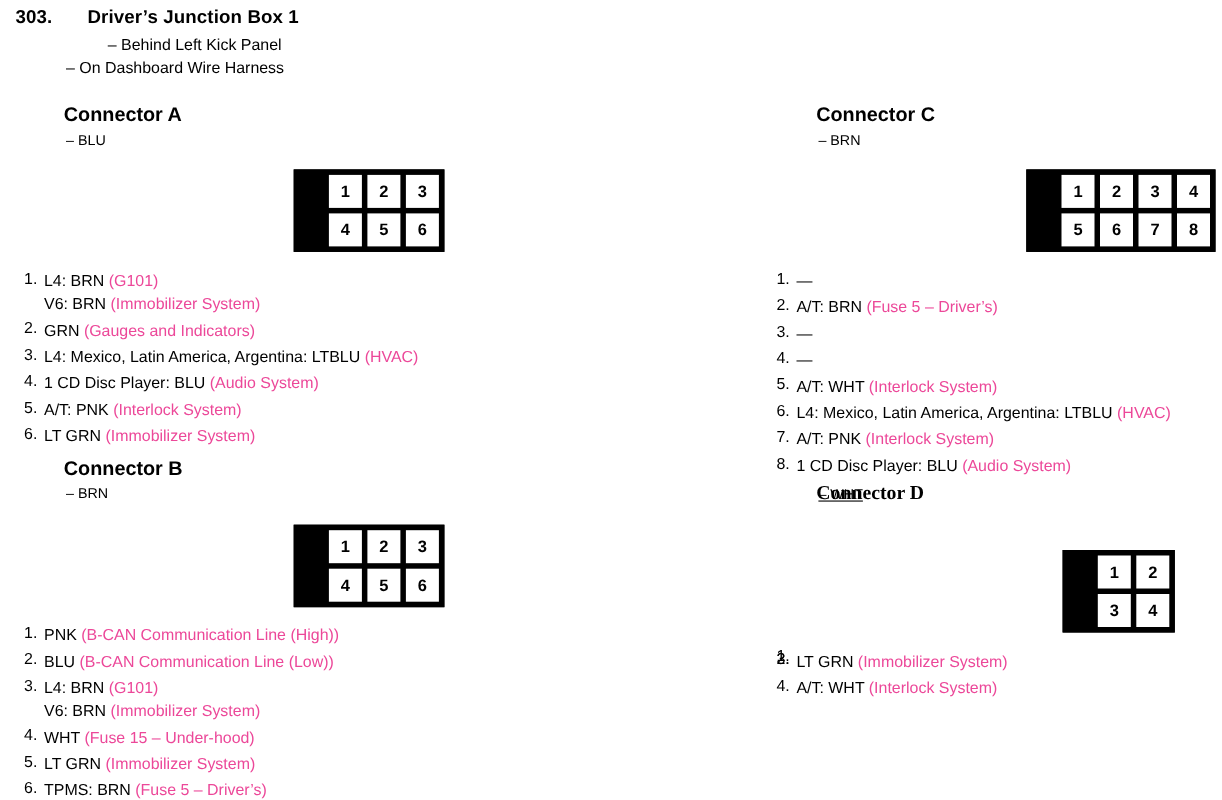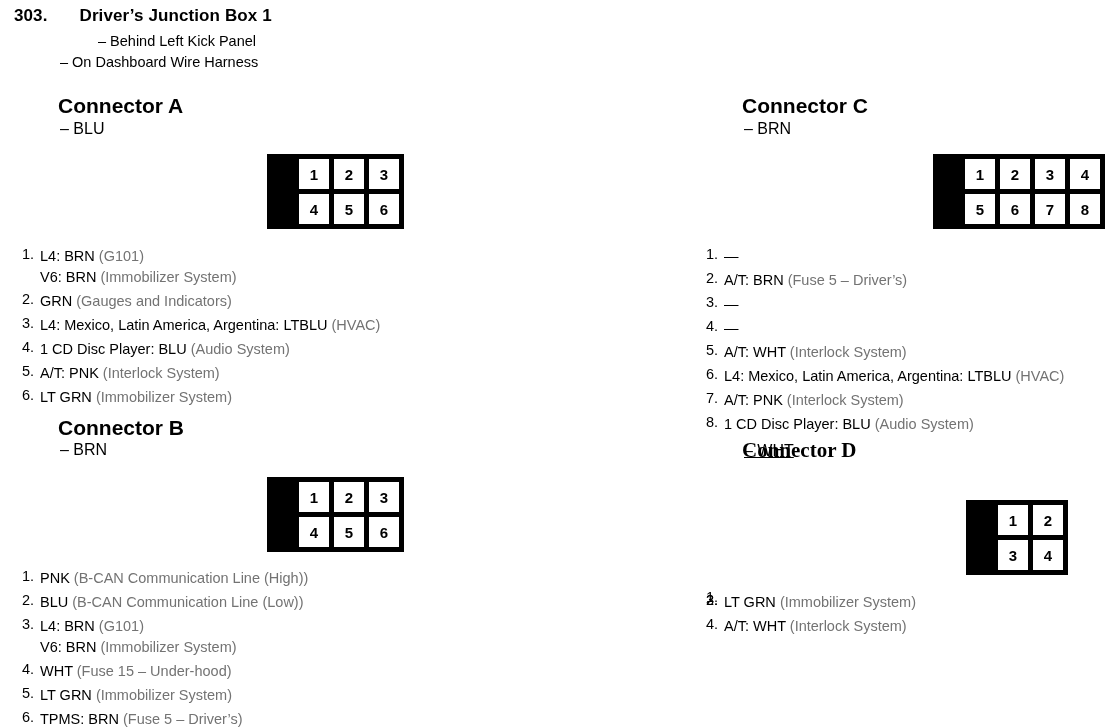--- a/index.html
+++ b/index.html
@@ -39,27 +39,27 @@
 
   
   .col-left  { position: absolute; left: 0;    top: 0; width: 560px; height: 727px; }
   .col-right { position: absolute; left: 690px; top: 0; width: 421px; height: 624px; }
 
   
   .conn-block { position: absolute; left: 0; width: 100%; }
 
   .conn-head {
     position: absolute;
-    font-size: 21px;
+    font-size: 18px;
     font-weight: bold;
     white-space: nowrap;
   }
   .conn-color {
     position: absolute;
-    font-size: 16px;
+    font-size: 13px;
     white-space: nowrap;
   }
 
   
   .pin-diagram {
     position: absolute;
     display: flex;
     background: #000000;
     border: 5px solid #000000;
     box-sizing: content-box;
@@ -102,21 +102,21 @@
     margin-bottom: 3px;
     white-space: nowrap;
   }
   .pin-item .idx {
     position: absolute;
     left: 0;
     width: 20px;
     text-align: right;
   }
   .pin-line { display: block; line-height: 1.45; }
-  .ref { color: #737373; }
+  .ref { color: #ec4899; }
   .dash-only { color: #000000; }
 </style>
 </head>
 <body>
 
 <div class="doc-title">
   <span class="num">303.</span><span>Driver’s Junction Box 1</span>
 </div>
 <div class="subnote s1">– Behind Left Kick Panel</div>
 <div class="subnote s2">– On Dashboard Wire Harness</div>

